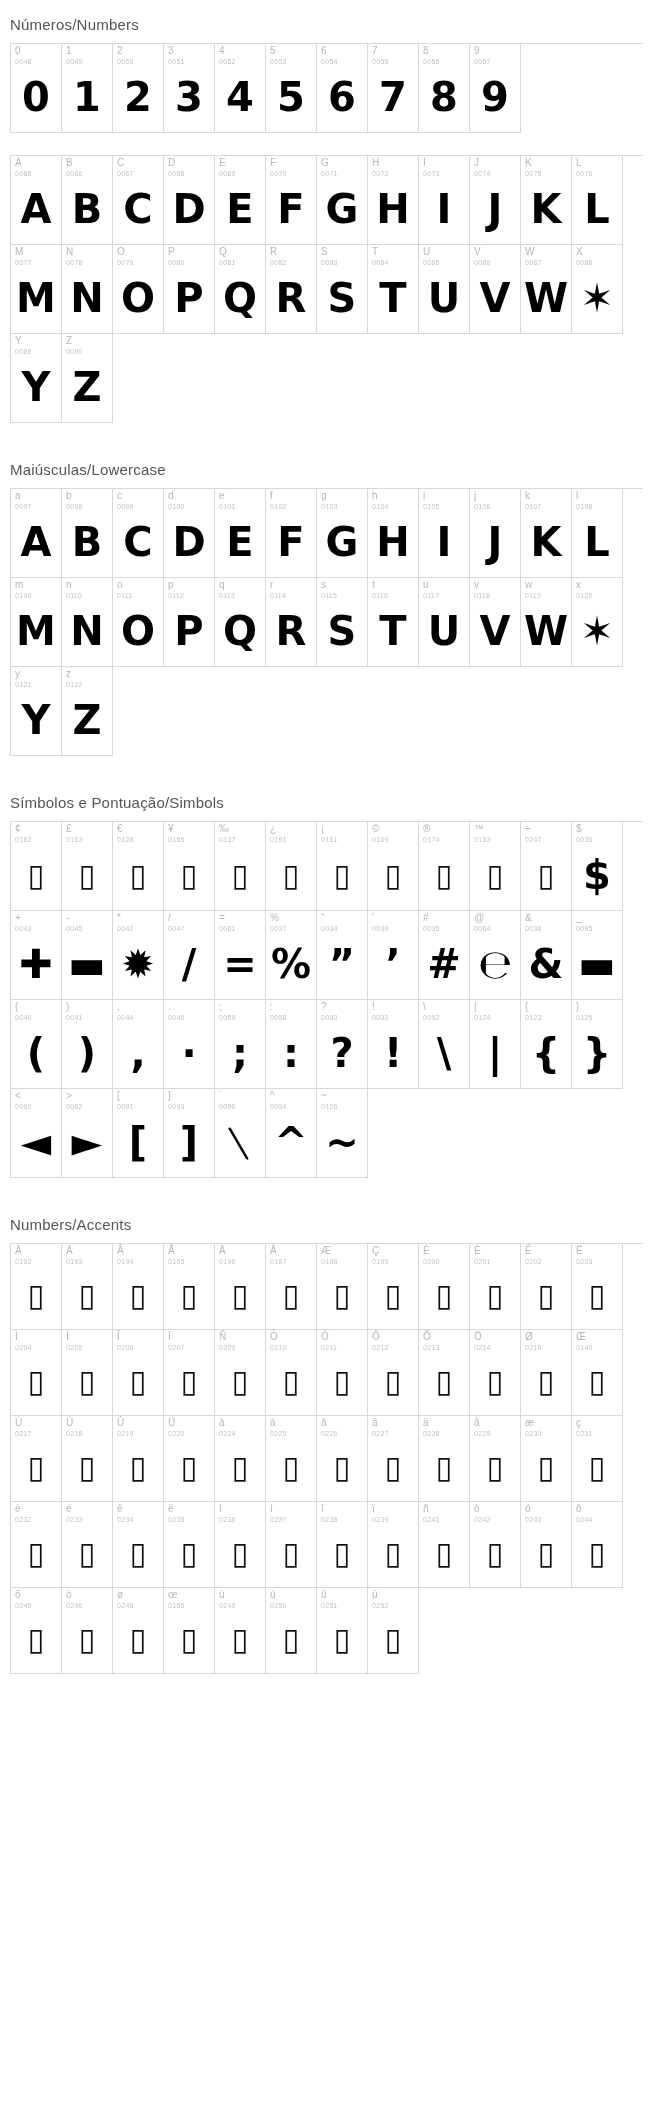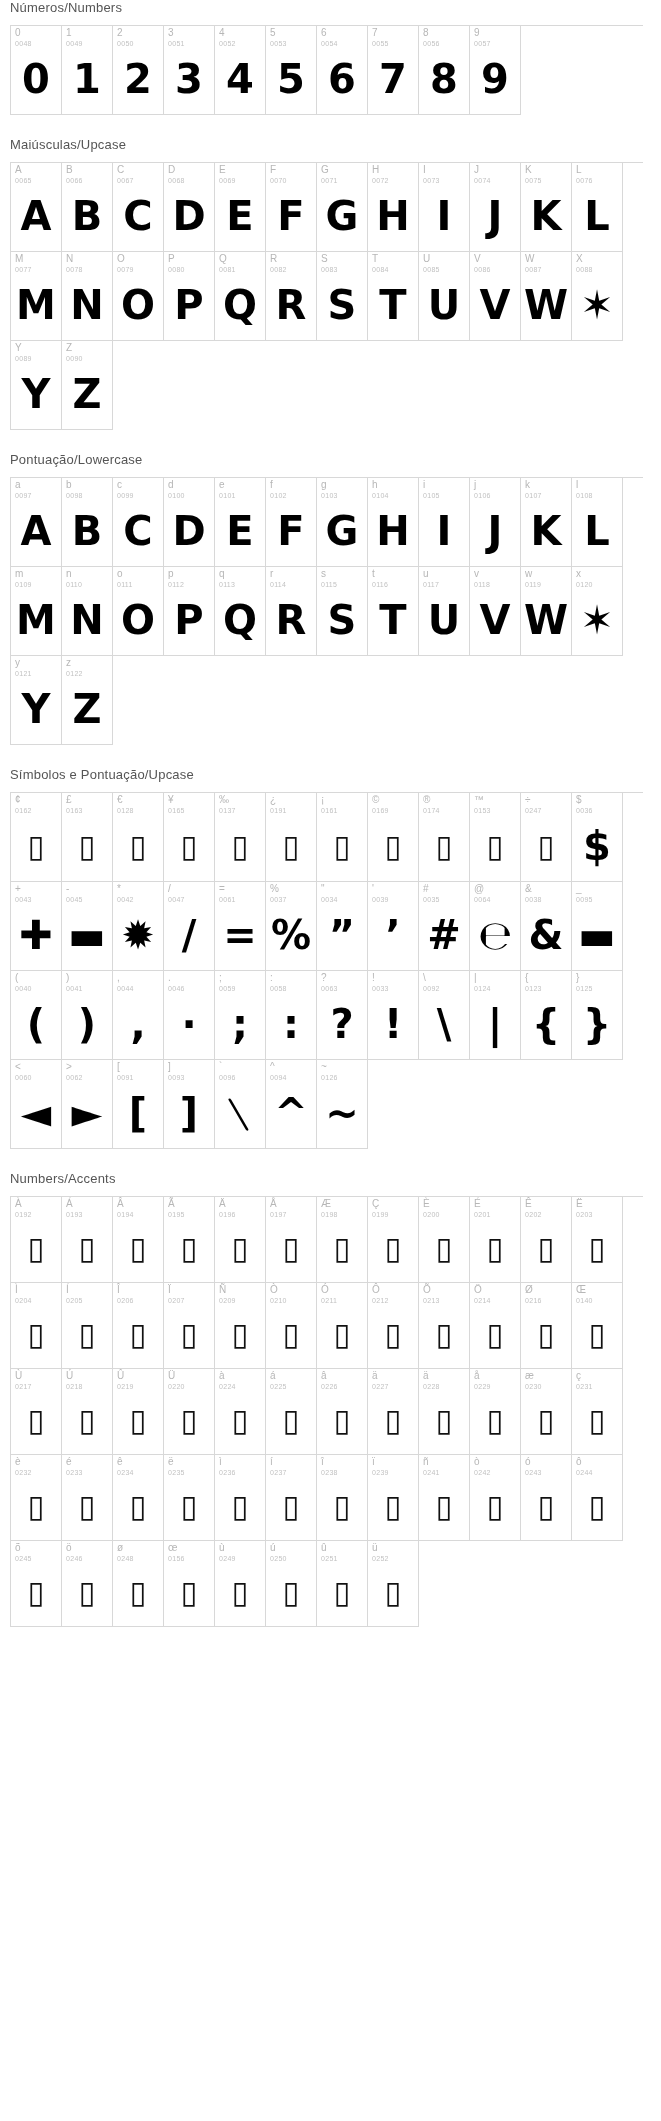--- a/index.html
+++ b/index.html
@@ -15,26 +15,26 @@
   }
   .page {
     width: 661px;
     padding: 0;
     box-sizing: border-box;
   }
   .section {
     margin: 0 0 22px 0;
   }
   .section-title {
-    font-size: 13px;
+    font-size: 15px;
     font-weight: normal;
     color: #555555;
     letter-spacing: 0.2px;
     margin: 0 0 10px 10px;
-    padding-top: 0;
+    padding-top: 16px;
   }
   .grid {
     display: flex;
     flex-wrap: wrap;
     margin-left: 10px;
     border-left: 1px solid #d8d8d8;
     border-top: 1px solid #d8d8d8;
     width: 632px;
     box-sizing: content-box;
   }
@@ -162,21 +162,20 @@
           <div class="cell">
             <div class="meta">
               <span class="ch-label">9</span>
               <span class="code">0057</span>
             </div>
             <div class="glyph">9</div>
           </div>
         </div>
       </div>
       <div class="section">
-        <div class="section-title">Maiúsculas/Upcase</div>
         <div class="grid">
           <div class="cell">
             <div class="meta">
               <span class="ch-label">A</span>
               <span class="code">0065</span>
             </div>
             <div class="glyph">A</div>
           </div>
           <div class="cell">
             <div class="meta">
@@ -349,21 +348,21 @@
           <div class="cell">
             <div class="meta">
               <span class="ch-label">Z</span>
               <span class="code">0090</span>
             </div>
             <div class="glyph">Z</div>
           </div>
         </div>
       </div>
       <div class="section">
-        <div class="section-title">Pontuação/Lowercase</div>
+        <div class="section-title">Maiúsculas/Lowercase</div>
         <div class="grid">
           <div class="cell">
             <div class="meta">
               <span class="ch-label">a</span>
               <span class="code">0097</span>
             </div>
             <div class="glyph">A</div>
           </div>
           <div class="cell">
             <div class="meta">
@@ -536,21 +535,21 @@
           <div class="cell">
             <div class="meta">
               <span class="ch-label">z</span>
               <span class="code">0122</span>
             </div>
             <div class="glyph">Z</div>
           </div>
         </div>
       </div>
       <div class="section">
-        <div class="section-title">Símbolos e Pontuação/Upcase</div>
+        <div class="section-title">Símbolos e Pontuação/Simbols</div>
         <div class="grid">
           <div class="cell">
             <div class="meta">
               <span class="ch-label">¢</span>
               <span class="code">0162</span>
             </div>
             <div class="glyph box">▯</div>
           </div>
           <div class="cell">
             <div class="meta">

